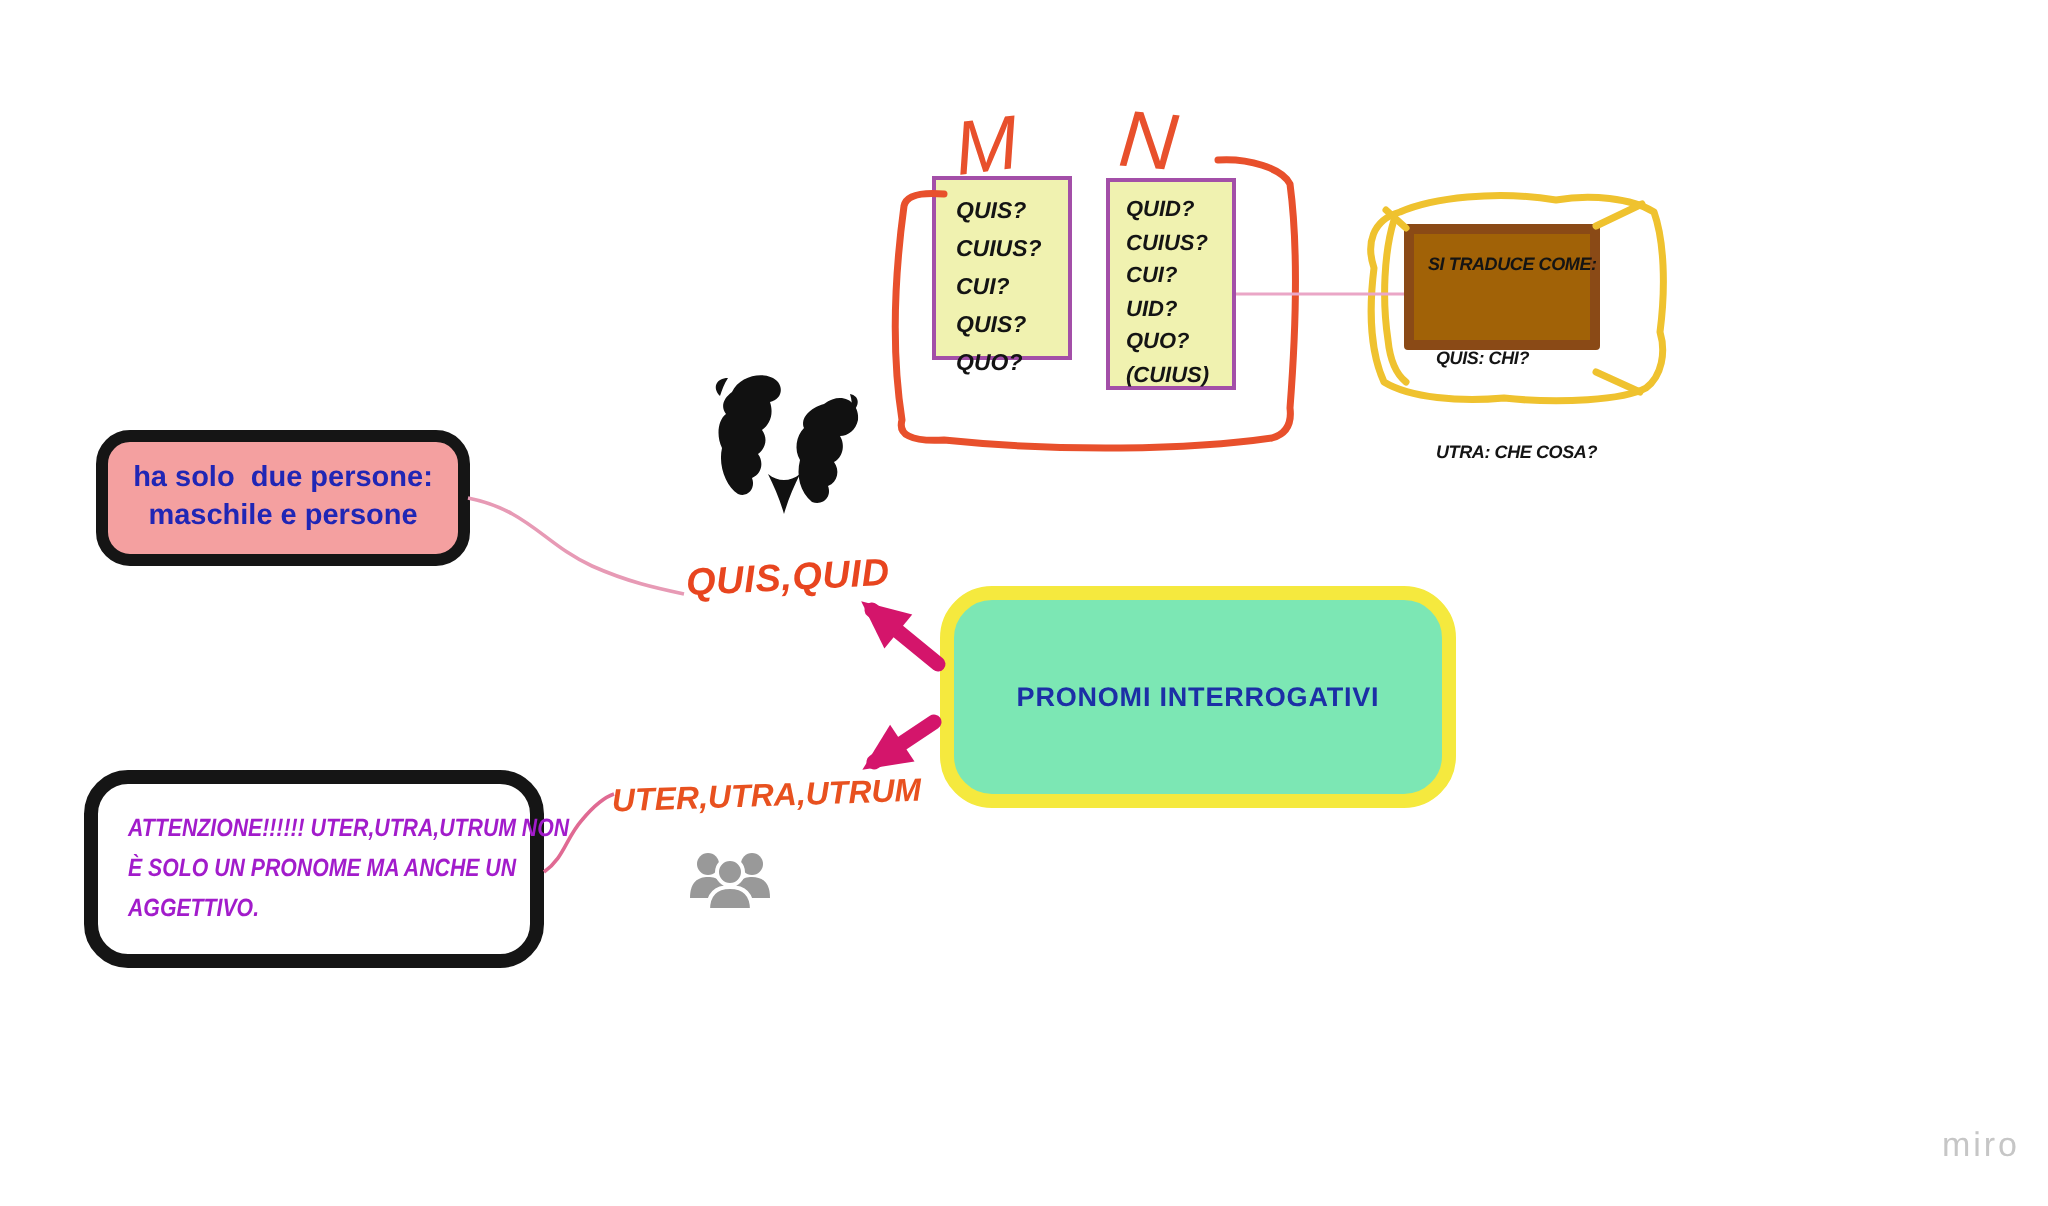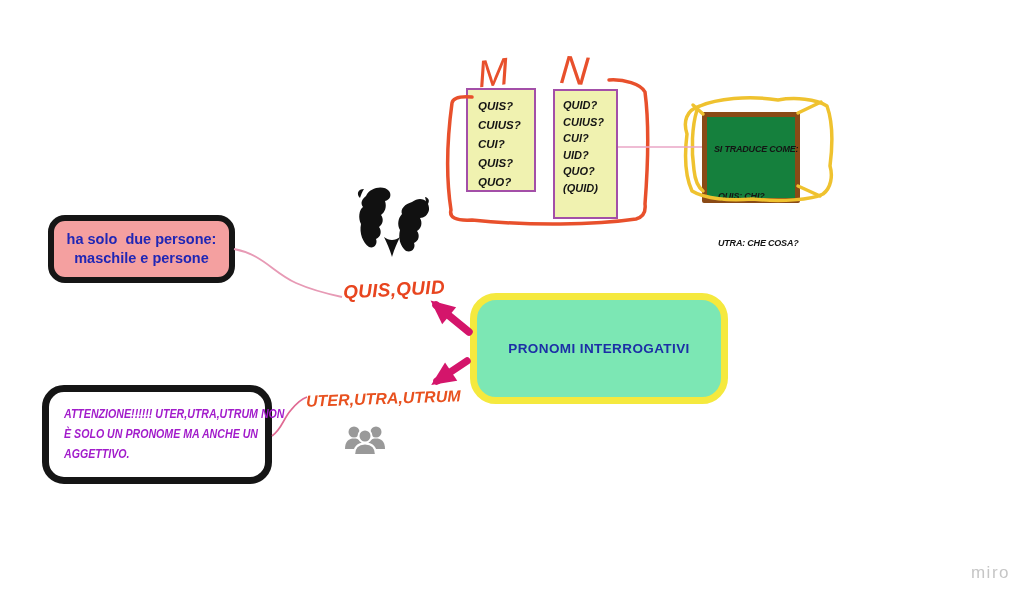--- a/index.html
+++ b/index.html
@@ -1,29 +1,29 @@
 <!DOCTYPE html>
 <html><head>
 <meta charset="utf-8">
 <style>
   html,body{margin:0;padding:0;background:#ffffff;font-family:"Liberation Sans",sans-serif;}
   .canvas{position:relative;width:1024px;height:603px;background:#ffffff;overflow:hidden;}
   .abs{position:absolute;}
 
   
   .list-box{background:#f0f2b0;border:2.5px solid #a34fa8;box-sizing:border-box;}
-  .m-box{left:466px;top:88px;width:70px;height:104px;padding:7px 0 0 10px;}
-  .n-box{left:553px;top:89px;width:65px;height:130px;padding:6px 0 0 8px;}
+  .m-box{left:466px;top:88px;width:70px;height:92px;padding:7px 0 0 10px;}
+  .n-box{left:553px;top:89px;width:65px;height:106px;padding:6px 0 0 8px;}
   .list-line{font-weight:bold;font-style:italic;color:#141414;white-space:nowrap;}
   .m-box .list-line{font-size:11.5px;line-height:19px;}
   .n-box .list-line{font-size:11px;line-height:16.5px;}
 
   
-  .tan-box{left:702px;top:112px;width:98px;height:91px;background:#15803d;border:5px solid #8a4a16;
-           border-radius:2px;box-sizing:border-box;padding-top:24px;}
+  .tan-box{left:702px;top:112px;width:98px;height:63px;background:#a16207;border:5px solid #8a4a16;
+           border-radius:2px;box-sizing:border-box;padding-top:7px;}
   .tan-line{font-weight:bold;font-style:italic;color:#141414;font-size:9px;line-height:17px;
             white-space:nowrap;padding-left:7px;letter-spacing:-0.2px;}
   .tan-line.indent{padding-left:11px;margin-top:30px;}
 
   
   .pink-note{left:48px;top:215px;width:187px;height:68px;background:#f4a0a0;border:6px solid #151515;
              border-radius:17px;box-sizing:border-box;display:flex;flex-direction:column;
              align-items:center;justify-content:center;}
   .pink-note div{font-weight:bold;color:#2026b5;font-size:14.5px;line-height:1.3;white-space:pre;}
 
@@ -59,21 +59,21 @@
     <div class="list-line">QUIS?</div>
     <div class="list-line">QUO?</div>
   </div>
 
   <div class="abs list-box n-box">
     <div class="list-line">QUID?</div>
     <div class="list-line">CUIUS?</div>
     <div class="list-line">CUI?</div>
     <div class="list-line">UID?</div>
     <div class="list-line">QUO?</div>
-    <div class="list-line">(QUID)</div>
+    <div class="list-line">(CUIUS)</div>
   </div>
 
   <div class="abs tan-box">
     <div class="tan-line">SI TRADUCE  COME:</div>
     <div class="tan-line indent">QUIS: CHI?</div>
     <div class="tan-line indent">UTRA:   CHE COSA?</div>
   </div>
 
   <div class="abs pink-note">
     <div>ha solo  due persone:</div>

